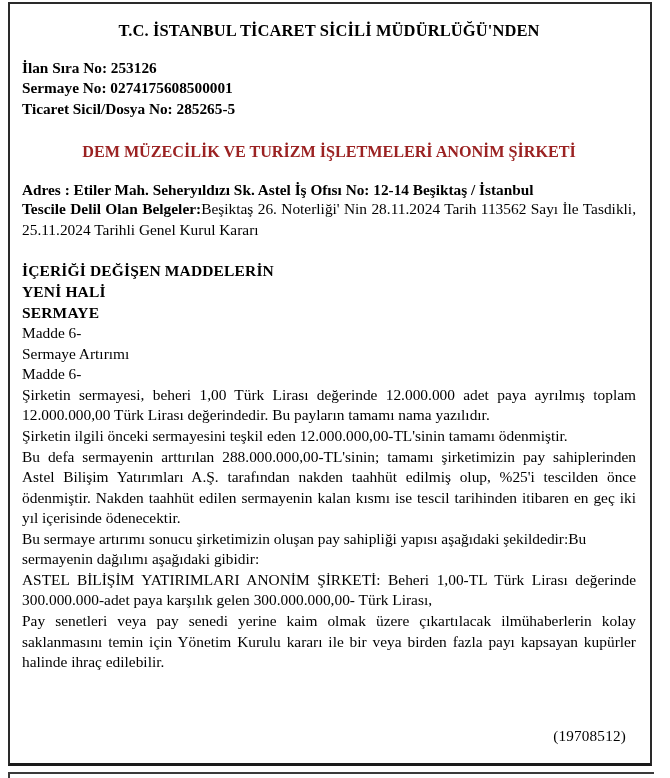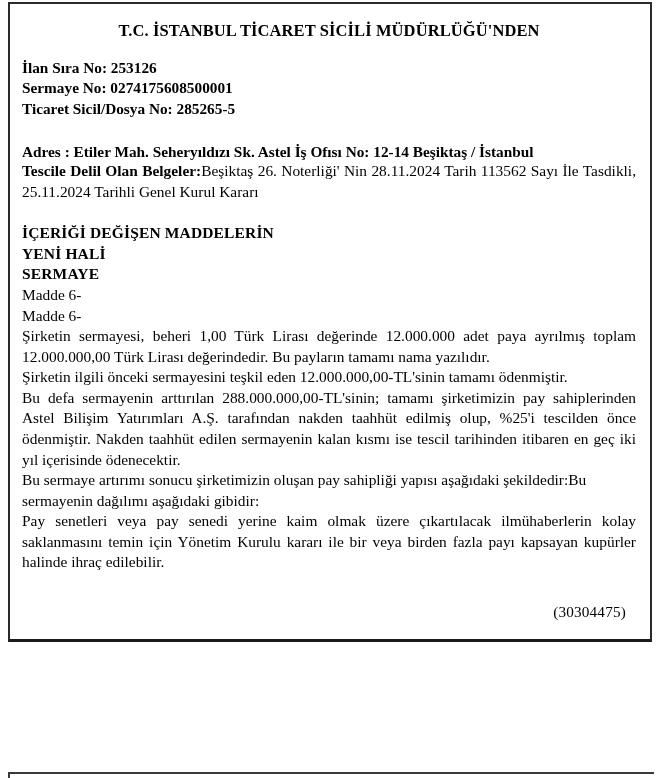--- a/index.html
+++ b/index.html
@@ -15,21 +15,21 @@
     overflow: hidden;
     position: relative;
   }
 
   
   #gazette-frame {
     position: absolute;
     left: 8px;
     top: 2px;
     width: 644px;
-    height: 640px;
+    height: 764px;
     border-left: 2px solid #2a2a2a;
     border-right: 2px solid #2a2a2a;
     border-top: 2px solid #2a2a2a;
     border-bottom: 3px solid #1a1a1a;
     box-sizing: border-box;
     background: #ffffff;
   }
 
   
   #frame-under-rule {
@@ -145,42 +145,45 @@
 
     <div class="doc-heading">T.C. İSTANBUL TİCARET SİCİLİ MÜDÜRLÜĞÜ'NDEN</div>
 
     <div class="id-block">
       <div class="id-line">İlan Sıra No: 253126</div>
       <div class="id-line">Sermaye No: 0274175608500001</div>
       <div class="id-line">Ticaret Sicil/Dosya No: 285265-5</div>
     </div>
 
     <div class="trade-name-block" style="color: rgb(155, 34, 34);">
+      <div class="trade-name-value">DEM MÜZECİLİK VE TURİZM İŞLETMELERİ ANONİM ŞİRKETİ</div>
     </div>
 
     <div class="address-line">Adres : Etiler Mah. Seheryıldızı Sk. Astel İş Ofısı No: 12-14 Beşiktaş / İstanbul</div>
 
 
 
     <p class="body-justified"><span class="lbl">Tescile Delil Olan Belgeler:</span><span>Beşiktaş 26. Noterliği' Nin 28.11.2024 Tarih 113562 Sayı İle Tasdikli, 25.11.2024 Tarihli Genel Kurul Kararı</span></p>
 
     <div class="section-heads">
       <div>İÇERİĞİ DEĞİŞEN MADDELERİN</div>
       <div>YENİ HALİ</div>
       <div>SERMAYE</div>
     </div>
 
     <div class="plain-line">Madde 6-</div>
+    <div class="plain-line">Sermaye Artırımı</div>
     <div class="plain-line">Madde 6-</div>
 
     <p class="body-justified">Şirketin sermayesi, beheri 1,00 Türk Lirası değerinde 12.000.000 adet paya ayrılmış toplam 12.000.000,00 Türk Lirası değerindedir. Bu payların tamamı nama yazılıdır.</p>
     <p class="body-flow">Şirketin ilgili önceki sermayesini teşkil eden 12.000.000,00-TL'sinin tamamı ödenmiştir.</p>
     <p class="body-justified">Bu defa sermayenin arttırılan 288.000.000,00-TL'sinin; tamamı şirketimizin pay sahiplerinden Astel Bilişim Yatırımları A.Ş. tarafından nakden taahhüt edilmiş olup, %25'i tescilden önce ödenmiştir. Nakden taahhüt edilen sermayenin kalan kısmı ise tescil tarihinden itibaren en geç iki yıl içerisinde ödenecektir.</p>
     <p class="body-flow">Bu sermaye artırımı sonucu şirketimizin oluşan pay sahipliği yapısı aşağıdaki şekildedir:Bu sermayenin dağılımı aşağıdaki gibidir:</p>
+    <p class="body-justified">ASTEL BİLİŞİM YATIRIMLARI ANONİM ŞİRKETİ: Beheri 1,00-TL Türk Lirası değerinde 300.000.000-adet paya karşılık gelen 300.000.000,00- Türk Lirası,</p>
     <p class="body-justified">Pay senetleri veya pay senedi yerine kaim olmak üzere çıkartılacak ilmühaberlerin kolay saklanmasını temin için Yönetim Kurulu kararı ile bir veya birden fazla payı kapsayan kupürler halinde ihraç edilebilir.</p>
 
   </div>
 
-  <div class="footer-ref">(30304475)</div>
+  <div class="footer-ref">(19708512)</div>
 </div>
 
 <div id="frame-under-rule"></div>
 <div id="frame-under-tick"></div>
 
 </body></html>

